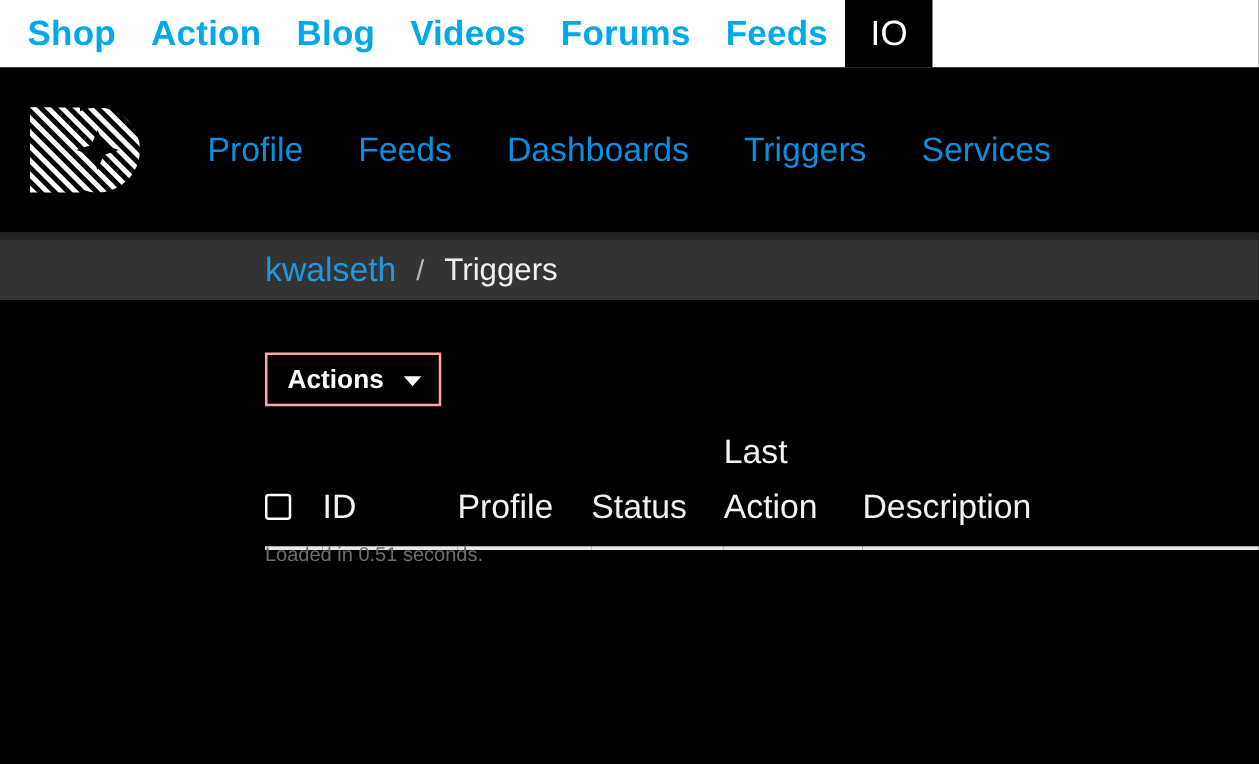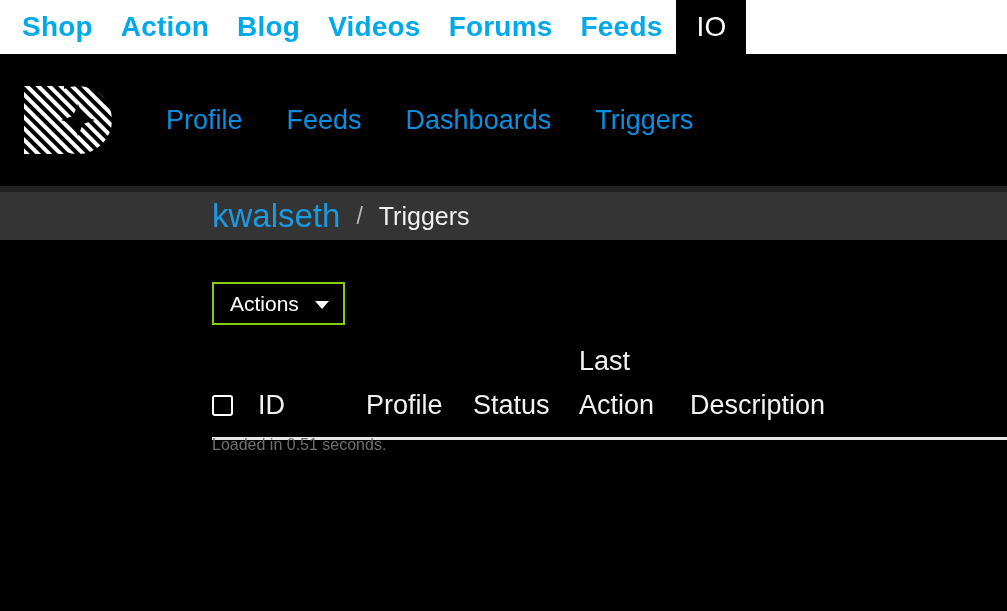--- a/index.html
+++ b/index.html
@@ -78,21 +78,21 @@
     width: 1007px;
     height: 54px;
     background: #343434;
     border-top: 6px solid #222222;
     display: flex;
     align-items: center;
     padding-left: 212px;
   }
   #breadcrumb-owner {
     color: #1b9ae0;
-    font-size: 33px;
+    font-size: 27px;
     font-weight: 300;
     text-decoration: none;
     cursor: pointer;
   }
   .breadcrumb-sep {
     color: #b9b9b9;
     font-size: 23px;
     font-weight: 300;
     margin: 0 16px;
   }
@@ -111,25 +111,25 @@
     background: #000000;
   }
 
   #actions-button {
     position: absolute;
     top: 42px;
     left: 212px;
     height: 43px;
     min-width: 123px;
     background: #000000;
-    border: 2px solid #84cc16;
+    border: 2px solid #fca5a5;
     color: #ffffff;
     font-size: 21px;
     font-family: "Liberation Sans", sans-serif;
-    font-weight: 400;
+    font-weight: 700;
     display: flex;
     align-items: center;
     gap: 16px;
     padding: 0 14px 0 16px;
     cursor: pointer;
   }
   #actions-caret {
     width: 0; height: 0;
     border-left: 7px solid transparent;
     border-right: 7px solid transparent;
@@ -218,20 +218,21 @@
         </mask>
       </defs>
       <rect x="0" y="0" width="92" height="72" fill="url(#stripes)" mask="url(#io-mask)"></rect>
     </svg>
   </a>
 
   <a class="nav-link" href="#">Profile</a>
   <a class="nav-link" href="#">Feeds</a>
   <a class="nav-link" href="#">Dashboards</a>
   <a class="nav-link" href="#">Triggers</a>
+  <a class="nav-link" href="#">Services</a>
 </div>
 
 <div id="breadcrumb-bar">
   <a id="breadcrumb-owner" href="#">kwalseth</a>
   <span class="breadcrumb-sep">/</span>
   <span id="breadcrumb-current">Triggers</span>
 </div>
 
 <div id="content">
 

